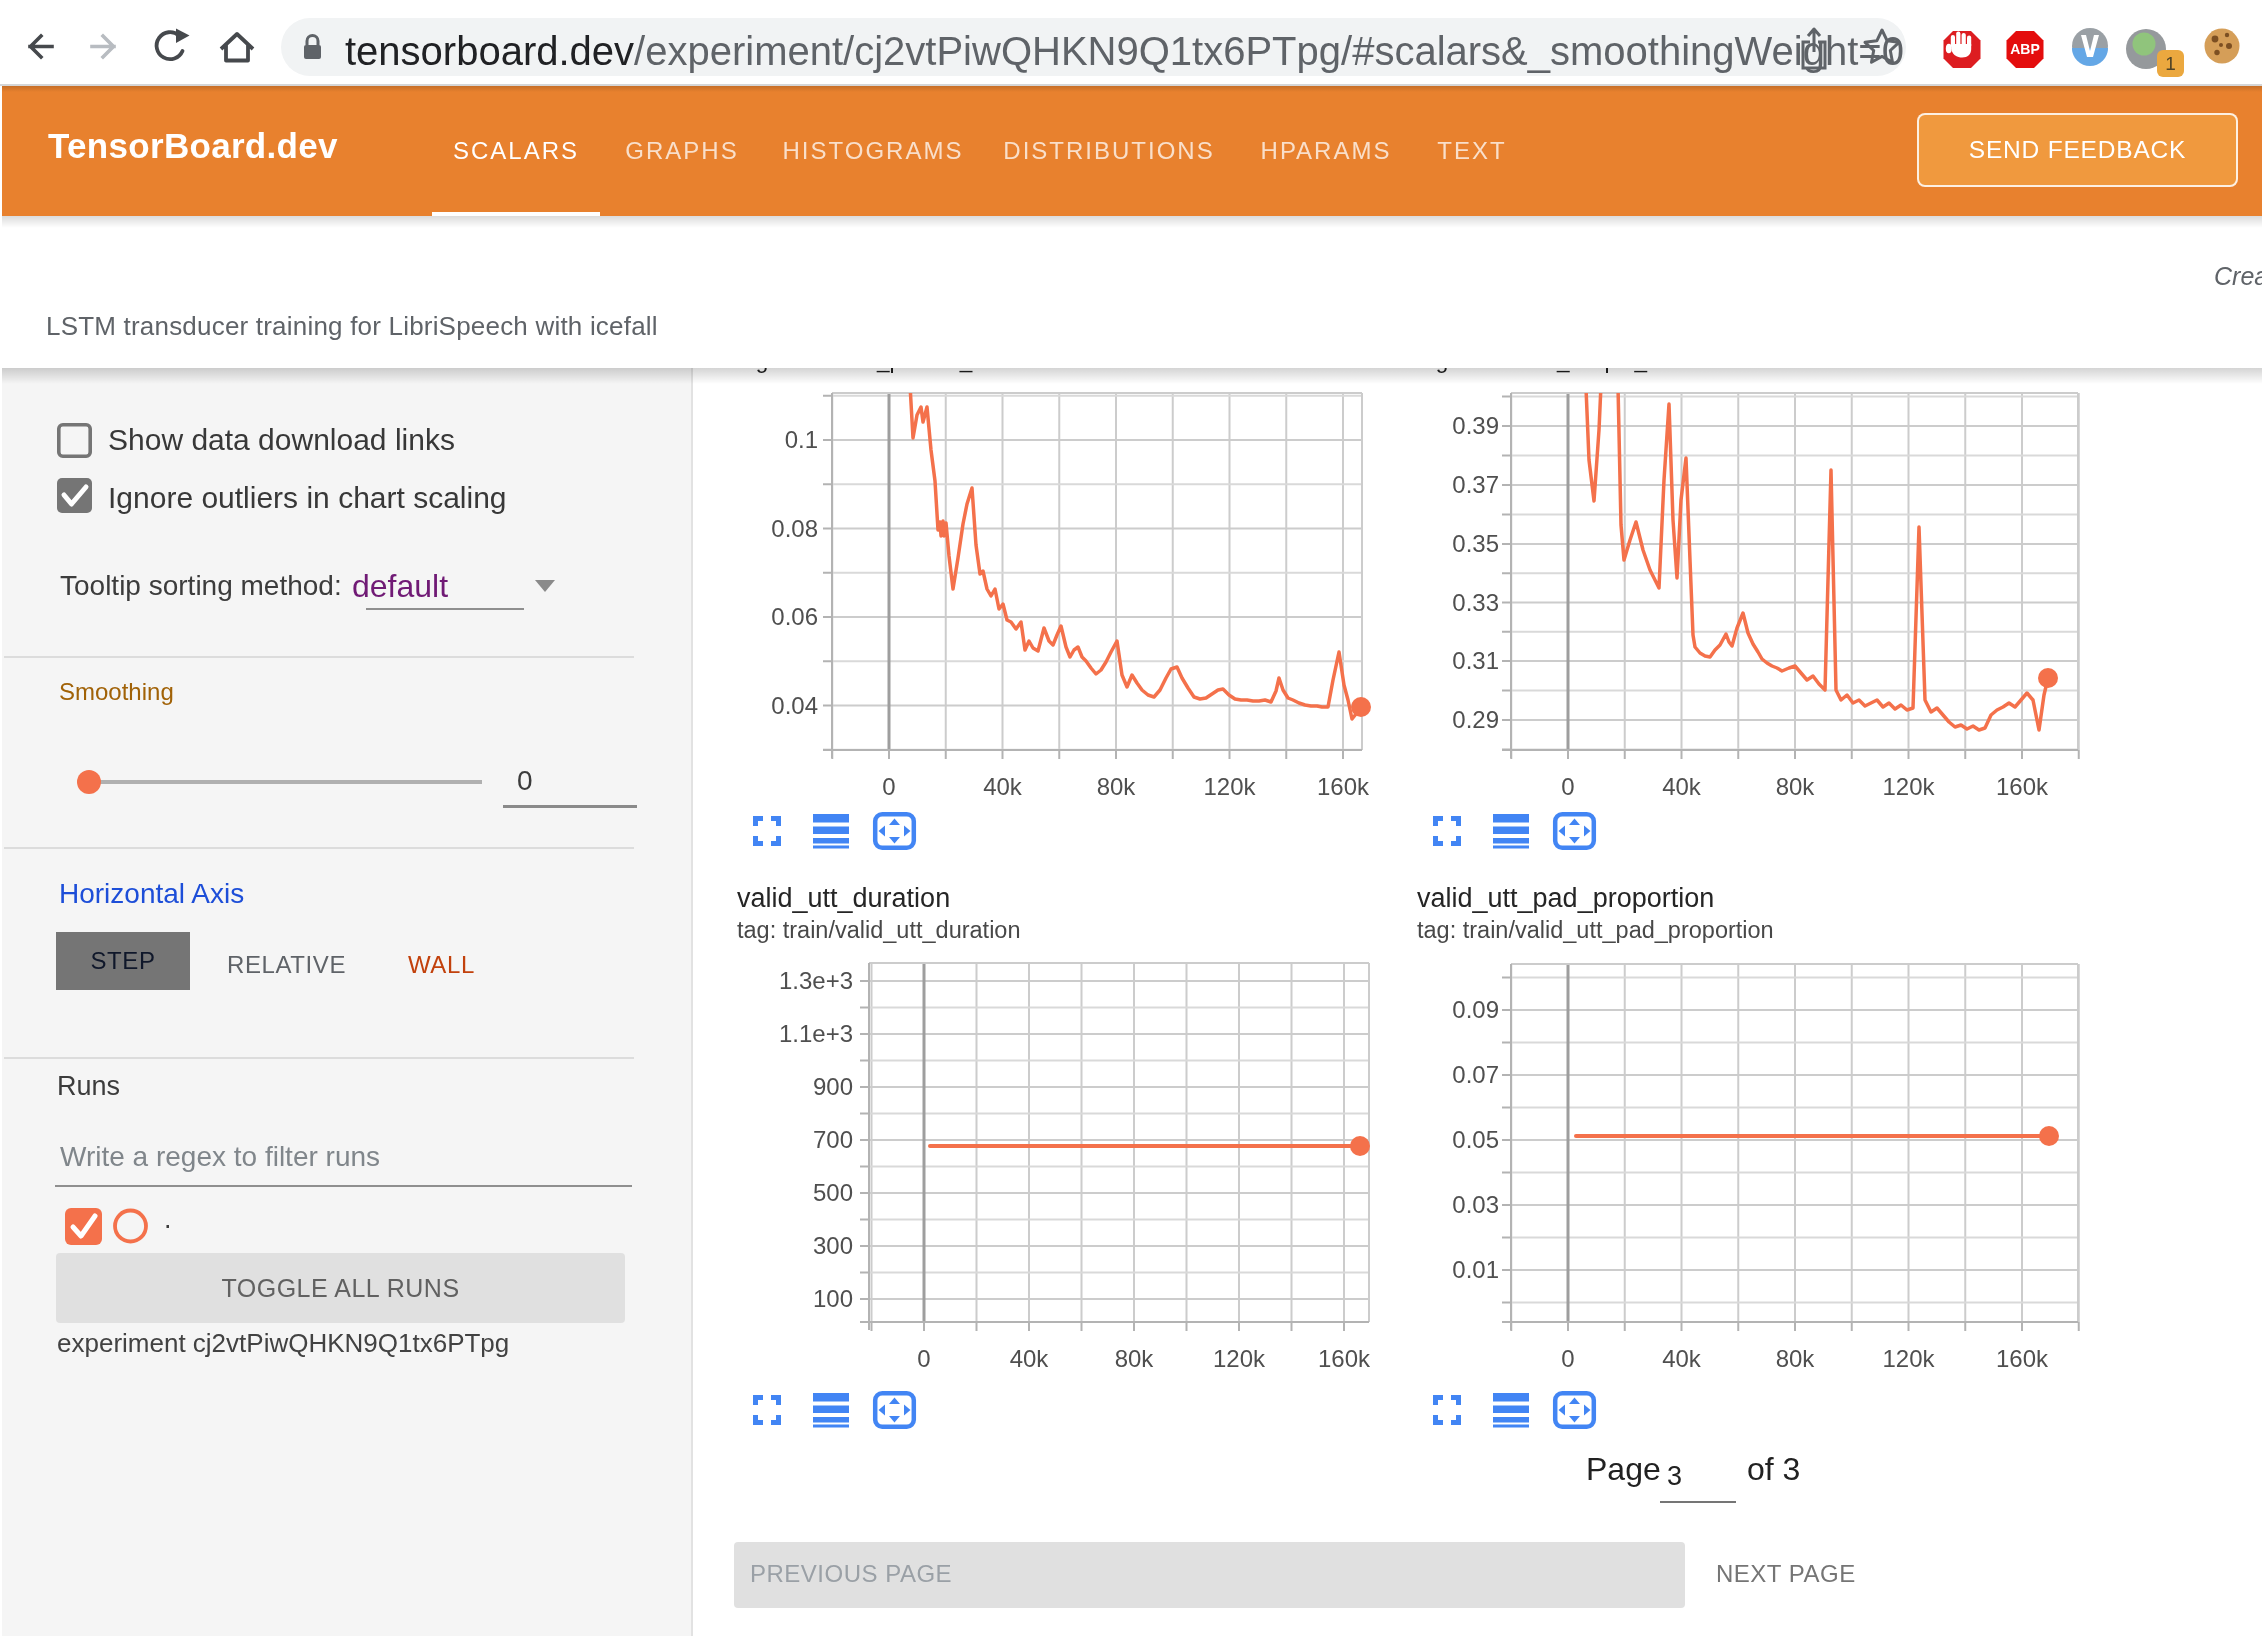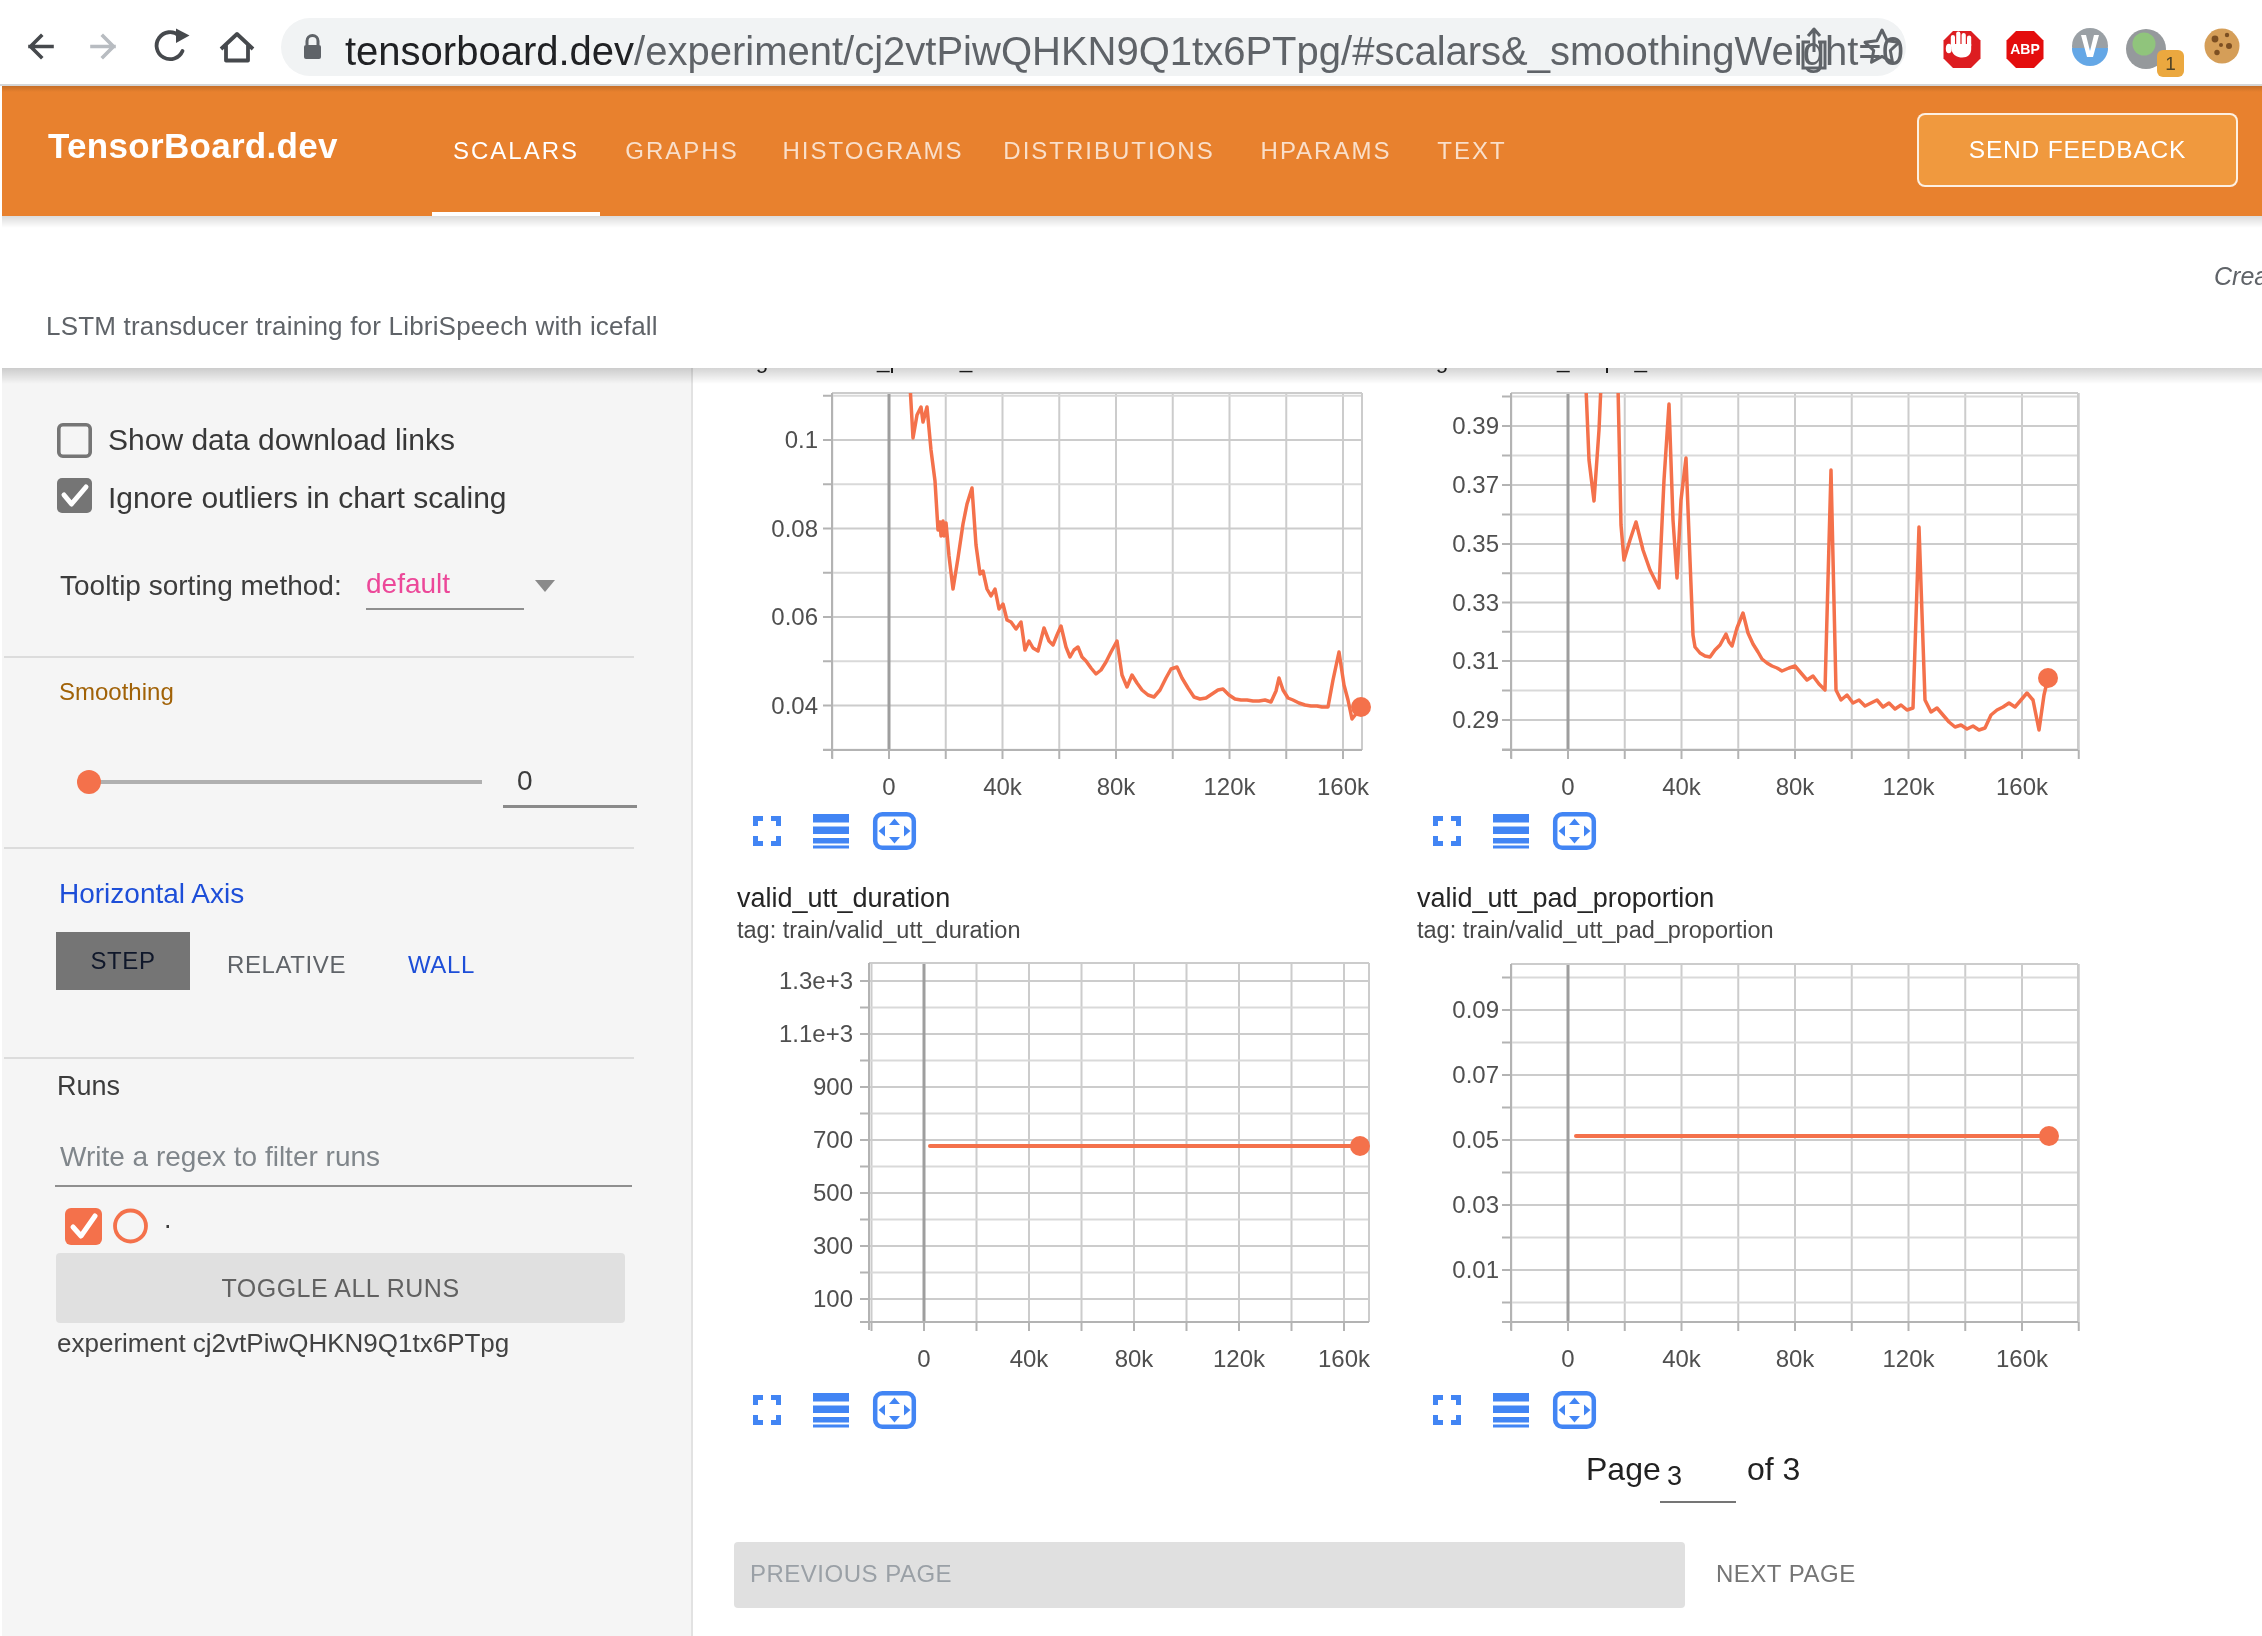--- a/index.html
+++ b/index.html
@@ -320,31 +320,31 @@
     <path d="M1569.0,1404 L1580.0,1404 L1574.5,1397.5 Z" fill="#4285f4"></path>
     <path d="M1569.0,1416 L1580.0,1416 L1574.5,1422.5 Z" fill="#4285f4"></path>
     <path d="M1565,1404.5 L1565,1415.5 L1558.5,1410 Z" fill="#4285f4"></path>
     <path d="M1584,1404.5 L1584,1415.5 L1590.5,1410 Z" fill="#4285f4"></path>
 </svg>
 
 <div class="abs" style="left:2px;top:367px;width:691px;height:1269px;background:#f5f5f5;border-right:2px solid #e2e2e2;z-index:5"></div>
 <div class="abs" style="left:108px;top:425px;font-size:30px;color:#383838;z-index:6">Show data download links</div>
 <div class="abs" style="left:108px;top:483px;font-size:30px;color:#383838;z-index:6">Ignore outliers in chart scaling</div>
 <div class="abs" style="left:60px;top:572px;font-size:28px;color:#3c3c3c;z-index:6">Tooltip sorting method:</div>
-<div class="abs" style="left:366px;top:570px;font-size:28px;color:#ec4899;z-index:6">default</div>
+<div class="abs" style="left:352px;top:570px;font-size:32px;color:#701a75;z-index:6">default</div>
 <div class="abs" style="left:366px;top:608px;width:158px;height:2px;background:#8f8f8f;z-index:6"></div>
 <div class="abs" style="left:4px;top:656px;width:630px;height:2px;background:#dcdcdc;z-index:6"></div>
 <div class="abs" style="left:59px;top:680px;font-size:24px;color:#a16207;z-index:6">Smoothing</div>
 <div class="abs" style="left:517px;top:767px;font-size:28px;color:#3c3c3c;z-index:6">0</div>
 <div class="abs" style="left:503px;top:805px;width:134px;height:2.5px;background:#8a8a8a;z-index:6"></div>
 <div class="abs" style="left:4px;top:847px;width:630px;height:2px;background:#dcdcdc;z-index:6"></div>
 <div class="abs" style="left:59px;top:880px;font-size:28px;color:#1d4ed8;z-index:6">Horizontal Axis</div>
 <div class="abs" style="left:56px;top:932px;width:134px;height:58px;background:#757575;border-radius:0;color:#0f172a;font-size:24px;letter-spacing:0.6px;text-align:center;line-height:58px;z-index:6">STEP</div>
 <div class="abs" style="left:227px;top:953px;width:113px;font-size:24px;letter-spacing:0.6px;color:#5f6368;text-align:center;z-index:6">RELATIVE</div>
-<div class="abs" style="left:408px;top:953px;width:66px;font-size:24px;letter-spacing:0.6px;color:#1d4ed8;text-align:center;z-index:6">WALL</div>
+<div class="abs" style="left:408px;top:953px;width:66px;font-size:24px;letter-spacing:0.6px;color:#c2410c;text-align:center;z-index:6">WALL</div>
 <div class="abs" style="left:4px;top:1057px;width:630px;height:2px;background:#dcdcdc;z-index:6"></div>
 <div class="abs" style="left:57px;top:1073px;font-size:27px;color:#3c3c3c;z-index:6">Runs</div>
 <div class="abs" style="left:60px;top:1143px;font-size:28px;color:#80868b;z-index:6">Write a regex to filter runs</div>
 <div class="abs" style="left:55px;top:1185px;width:577px;height:2px;background:#8f8f8f;z-index:6"></div>
 <div class="abs" style="left:164px;top:1206px;font-size:27px;color:#3c3c3c;z-index:6">.</div>
 <div class="abs" style="left:56px;top:1253px;width:569px;height:70px;background:#e0e0e0;border-radius:4px;color:#616161;font-size:25px;letter-spacing:0.5px;text-align:center;line-height:70px;z-index:6">TOGGLE ALL RUNS</div>
 <div class="abs" style="left:57px;top:1330px;font-size:26px;color:#424242;z-index:6">experiment cj2vtPiwQHKN9Q1tx6PTpg</div>
 <svg width="700" height="1636" viewBox="0 0 700 1636" style="position:absolute;left:0;top:0;z-index:6">
     <rect x="58.8" y="424.8" width="31.4" height="31.4" rx="4" fill="none" stroke="#757575" stroke-width="3.6"></rect>
     <rect x="57" y="478" width="35" height="35" rx="5" fill="#757575"></rect>

